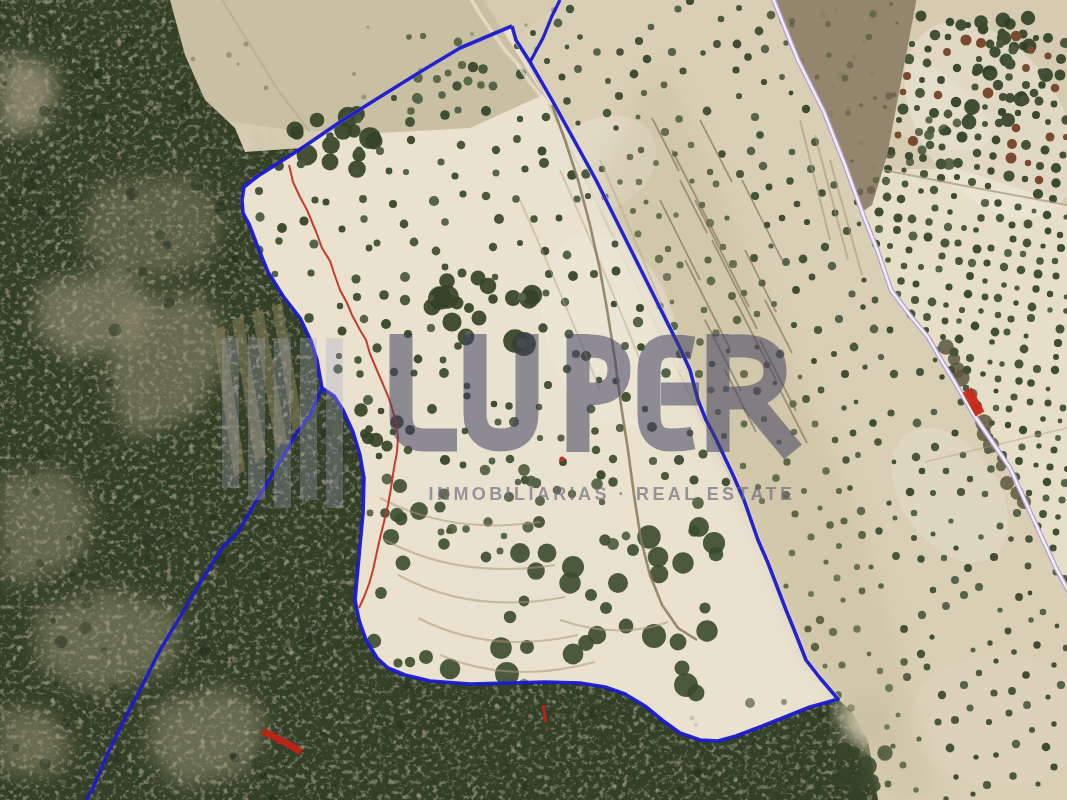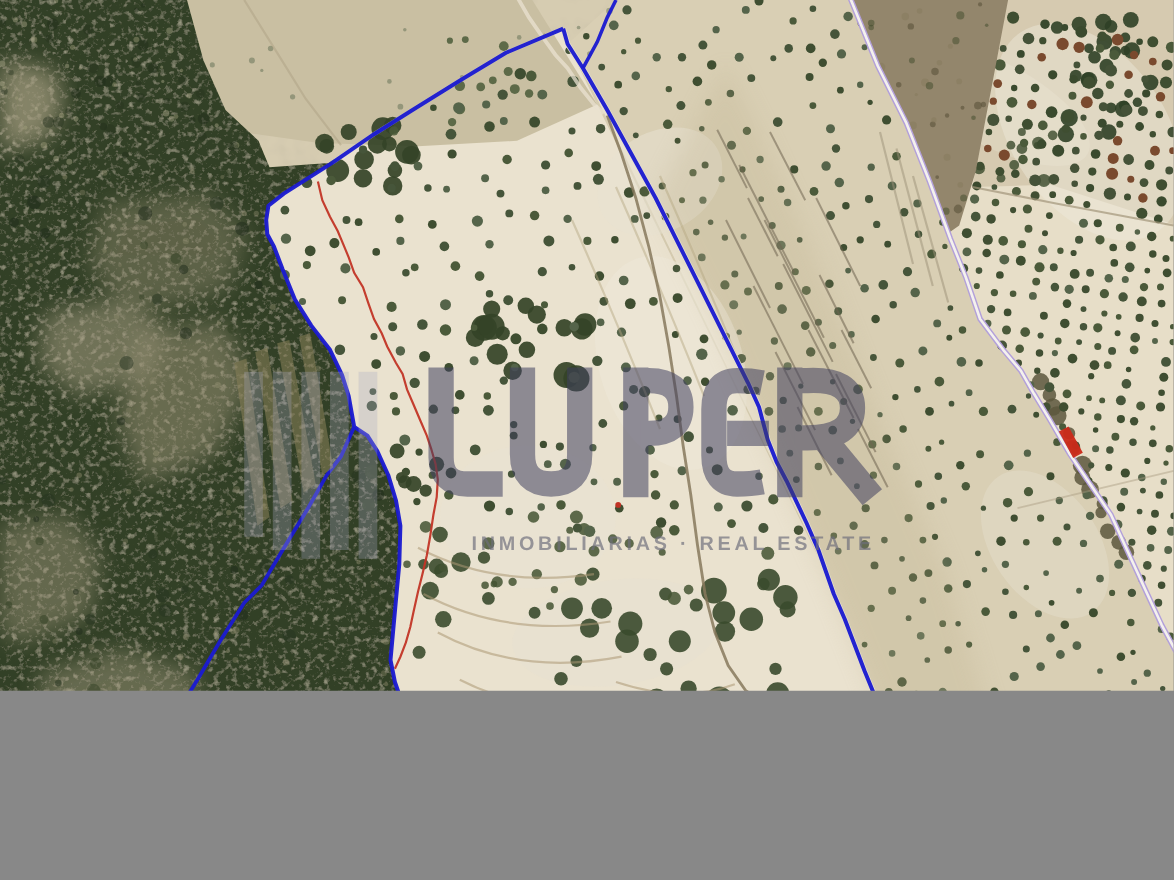--- a/index.html
+++ b/index.html
@@ -1,14 +1,14 @@
 <!DOCTYPE html>
 <html><head><meta charset="utf-8"><style>
 html,body{margin:0;padding:0;background:#888;}
-.wrap{position:relative;width:1067px;height:628px;overflow:hidden;font-family:"Liberation Sans",sans-serif;}
+.wrap{position:relative;width:1067px;height:800px;overflow:hidden;font-family:"Liberation Sans",sans-serif;}
 .wrap svg{filter:blur(0.5px);}
 </style></head><body>
 <div class="wrap">
 <svg width="1067" height="800" viewBox="0 0 1067 800" xmlns="http://www.w3.org/2000/svg">
 <defs>
         <filter id="forestTex" x="-2%" y="-2%" width="104%" height="104%">
           <feTurbulence type="fractalNoise" baseFrequency="0.18 0.20" numOctaves="3" seed="7" result="t"></feTurbulence>
           <feColorMatrix in="t" type="matrix" values="0 0 0 0 0.60  0 0 0 0 0.58  0 0 0 0 0.42  0.68 0.68 0.68 0 -1.05" result="sp"></feColorMatrix>
           <feComposite in="sp" in2="SourceGraphic" operator="atop"></feComposite>
         </filter>

